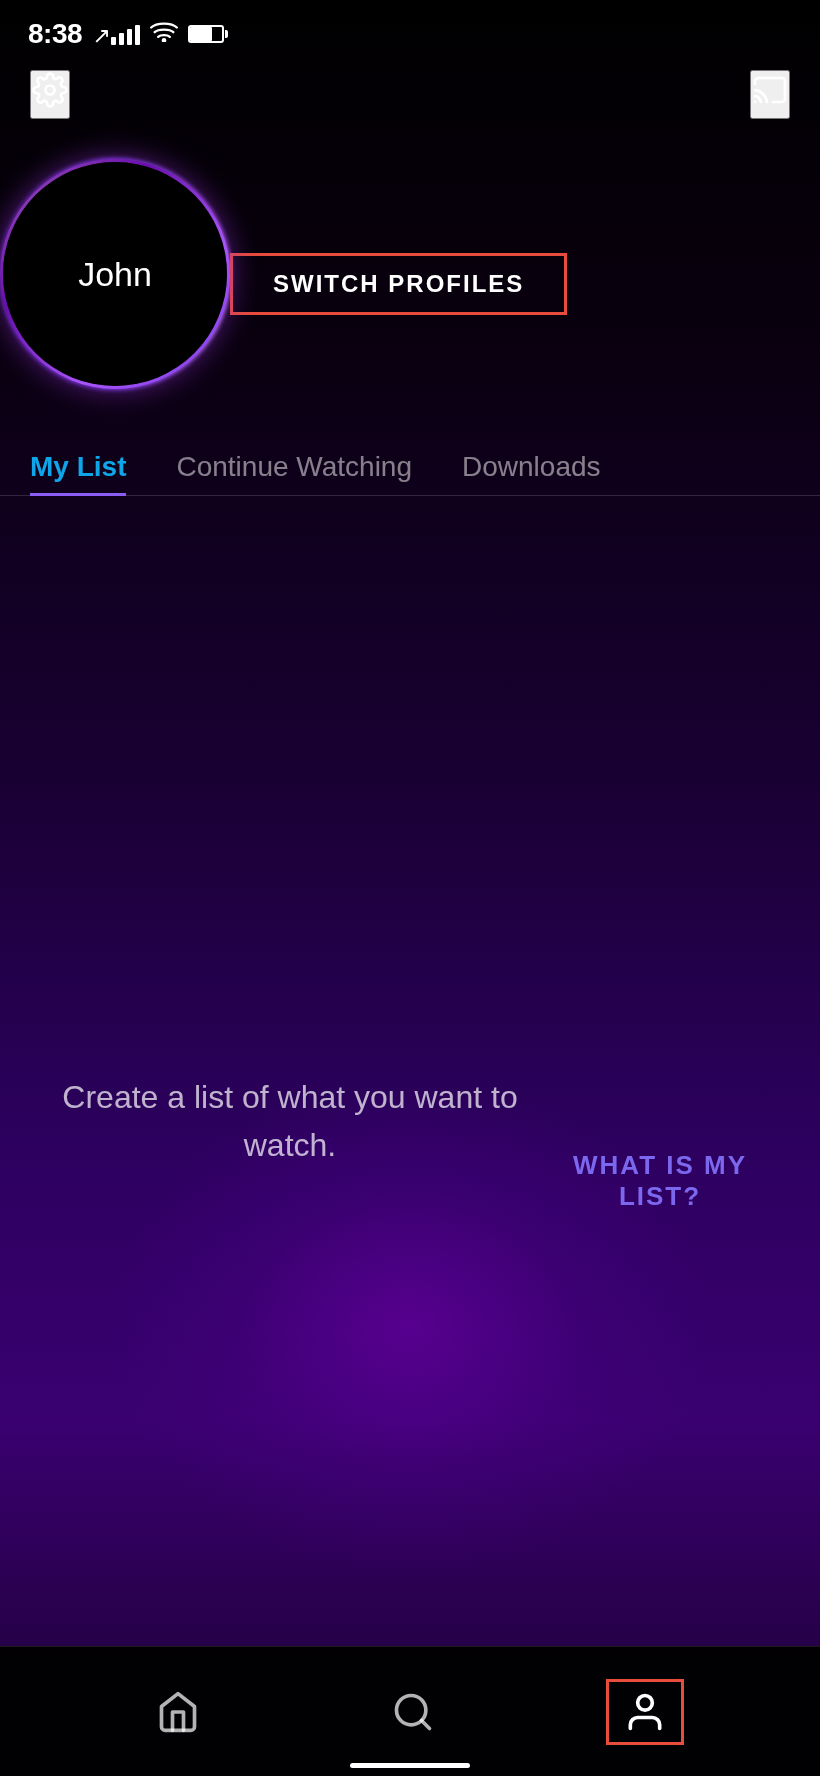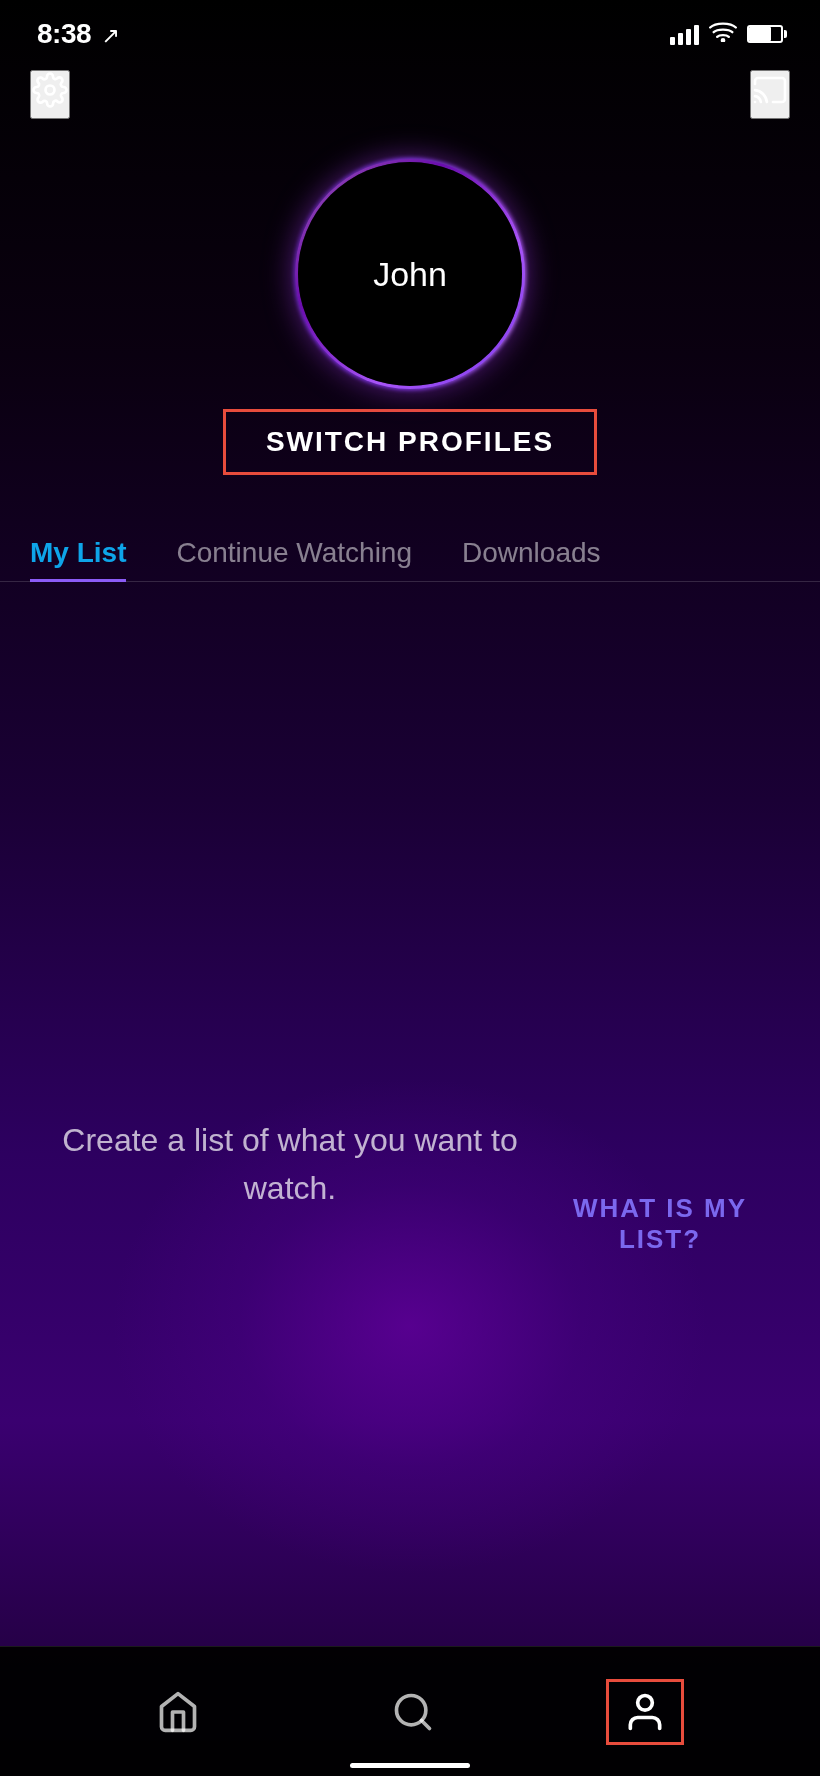--- a/index.html
+++ b/index.html
@@ -36,23 +36,22 @@
       z-index: 1;
       width: 100%;
       height: 100%;
       display: flex;
       flex-direction: column;
     }
 
     
     .status-bar {
       display: flex;
-      justify-content: space-between;
-      align-items: center;
-      padding: 18px 37px 10px;
+      align-items: center;
+      padding: 18px 28px 10px;
       height: 60px;
     }
 
     .status-time {
       color: #fff;
       font-size: 28px;
       font-weight: 600;
       letter-spacing: -0.5px;
     }
 
@@ -119,21 +118,21 @@
 
     .gear-icon, .cast-icon {
       color: #fff;
       font-size: 36px;
       cursor: pointer;
     }
 
     
     .profile-section {
       display: flex;
-      flex-direction: column;
+      flex-direction: row;
       align-items: center;
       padding: 30px 0 20px;
     }
 
     .profile-avatar {
       width: 230px;
       height: 230px;
       border-radius: 50%;
       border: 3px solid transparent;
       background: 
@@ -161,21 +160,21 @@
       font-size: 34px;
       font-weight: 400;
     }
 
     
     .switch-profiles-btn {
       margin-top: 20px;
       border: 3px solid #e74c3c;
       background: transparent;
       color: #fff;
-      font-size: 28px;
+      font-size: 24px;
       font-weight: 700;
       letter-spacing: 2px;
       padding: 14px 40px;
       cursor: pointer;
       text-transform: uppercase;
       outline: none;
     }
 
     
     .tabs-container {

